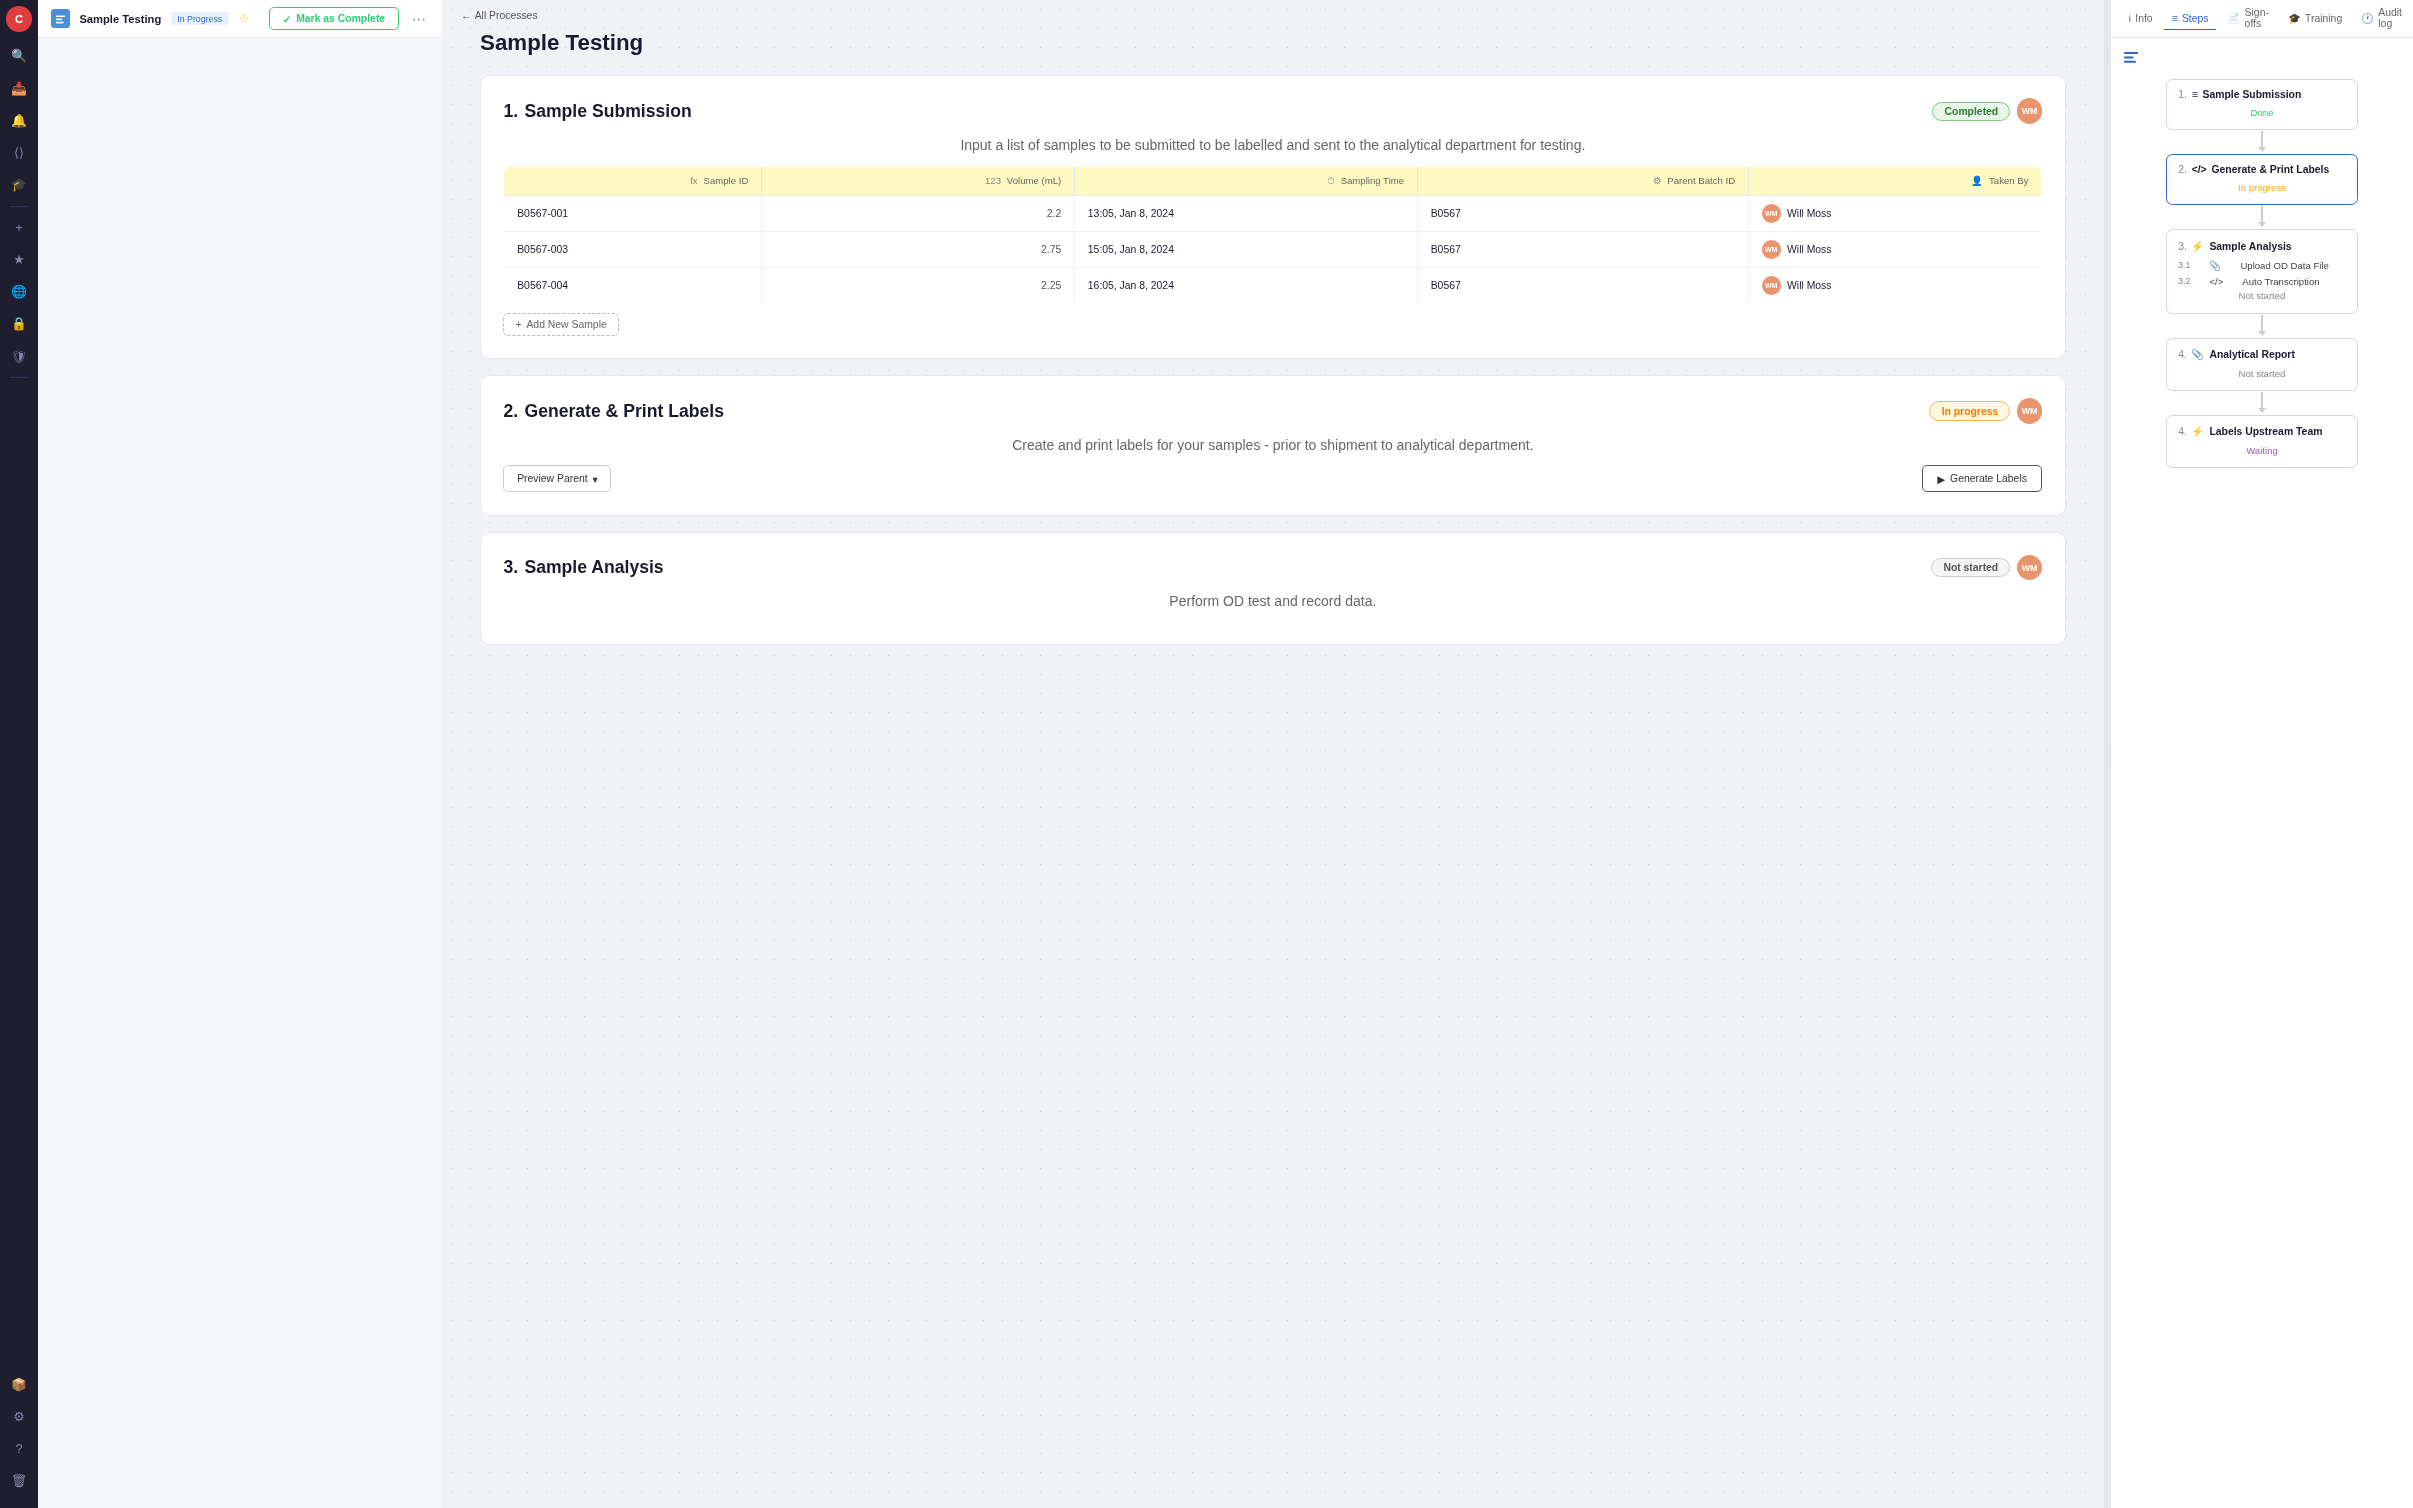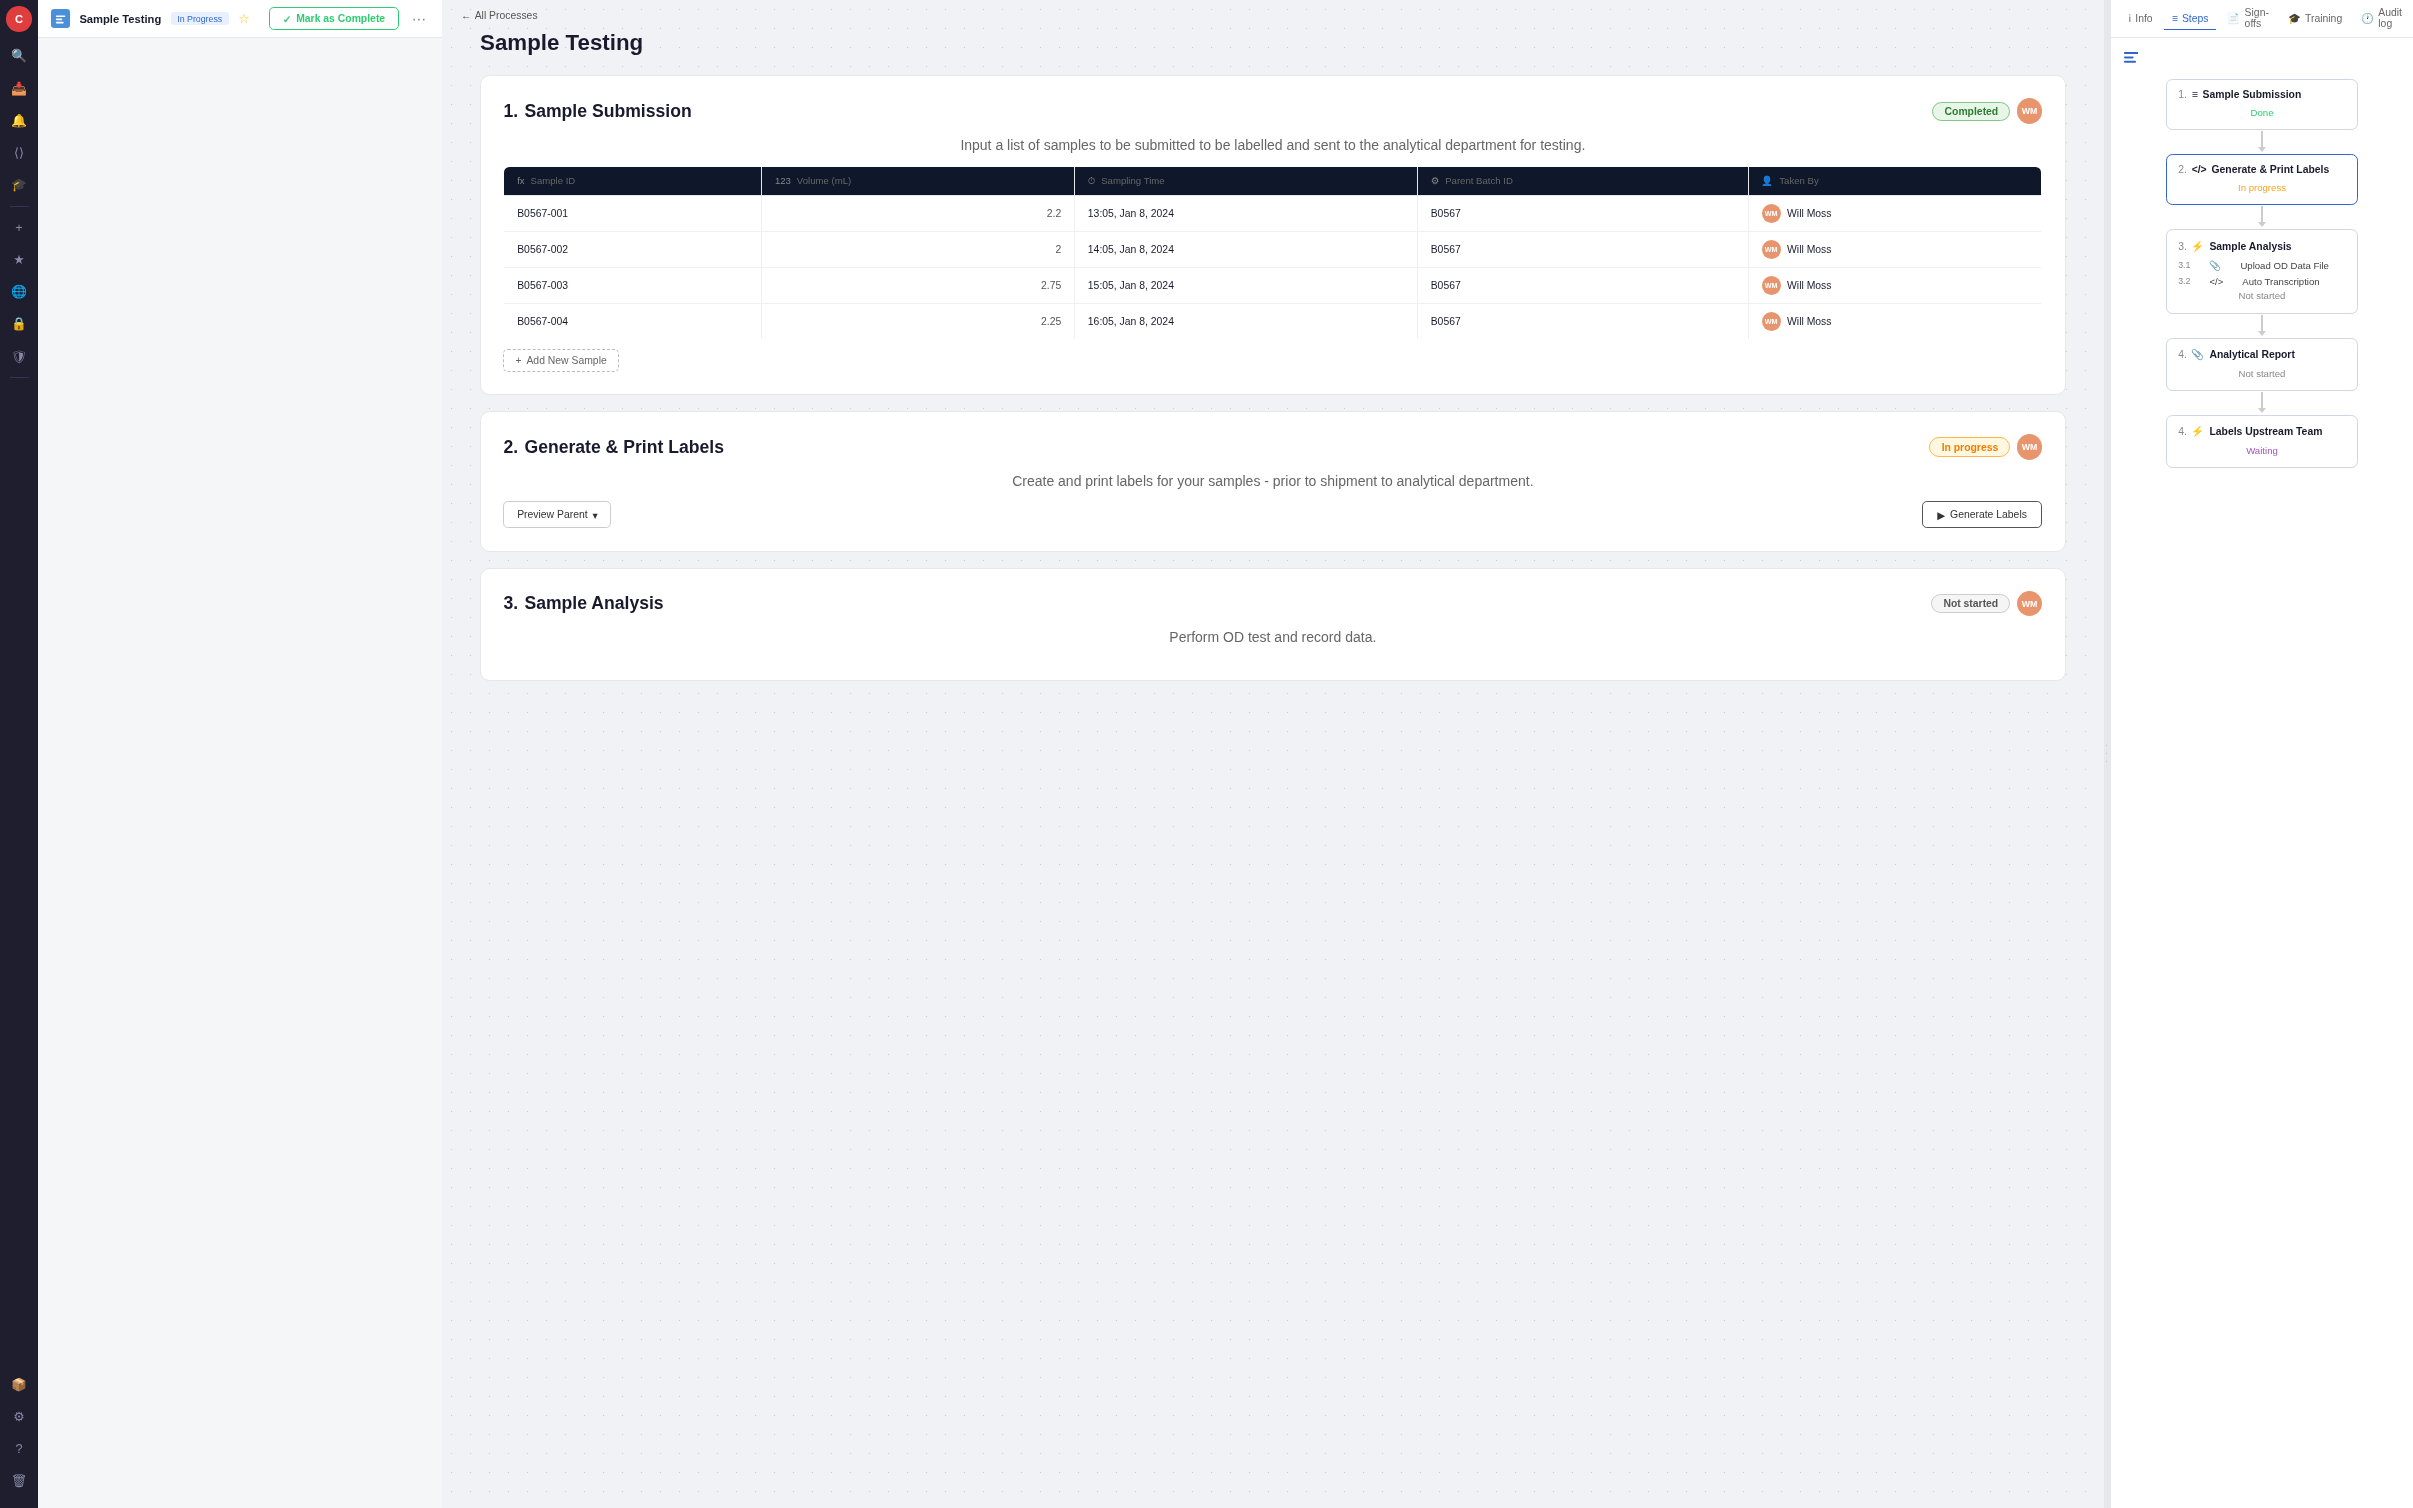--- a/index.html
+++ b/index.html
@@ -172,23 +172,23 @@
 
     
     .data-table {
       width: 100%;
       border-collapse: collapse;
       border: 0.8px solid #e5e7eb;
       border-radius: 6.4px;
       overflow: hidden;
     }
     .data-table th {
-      background: #0f172a;
+      background: #fef9c3;
       padding: 8px 12.8px;
-      text-align: left;
+      text-align: right;
       font-size: 9.6px;
       color: #666;
       font-weight: 500;
       border-bottom: 0.8px solid #e5e7eb;
       border-right: 0.8px solid #e5e7eb;
       white-space: nowrap;
     }
     .data-table th:last-child { border-right: none; }
     .data-table td {
       padding: 8px 12.8px;
@@ -452,32 +452,20 @@
       <td>13:05, Jan 8, 2024</td>
       <td>B0567</td>
       <td>
         <div class="taken-by-cell">
           <div class="avatar-small">WM</div>
           <span>Will Moss</span>
         </div>
       </td>
     </tr>
                 <tr>
-      <td>B0567-002</td>
-      <td class="num-col">2</td>
-      <td>14:05, Jan 8, 2024</td>
-      <td>B0567</td>
-      <td>
-        <div class="taken-by-cell">
-          <div class="avatar-small">WM</div>
-          <span>Will Moss</span>
-        </div>
-      </td>
-    </tr>
-                <tr>
       <td>B0567-003</td>
       <td class="num-col">2.75</td>
       <td>15:05, Jan 8, 2024</td>
       <td>B0567</td>
       <td>
         <div class="taken-by-cell">
           <div class="avatar-small">WM</div>
           <span>Will Moss</span>
         </div>
       </td>

